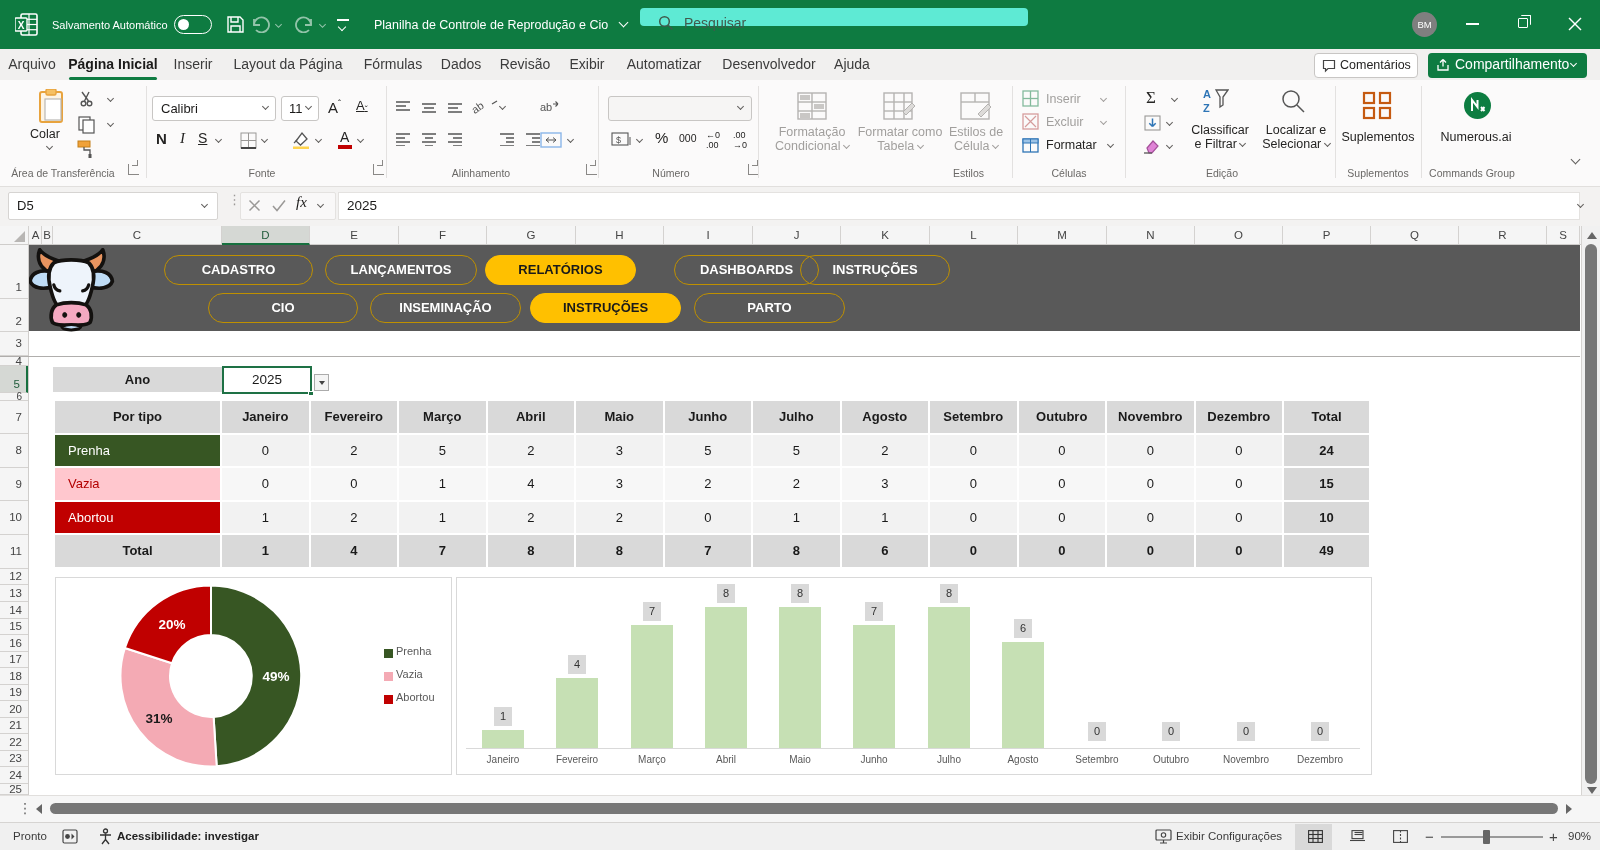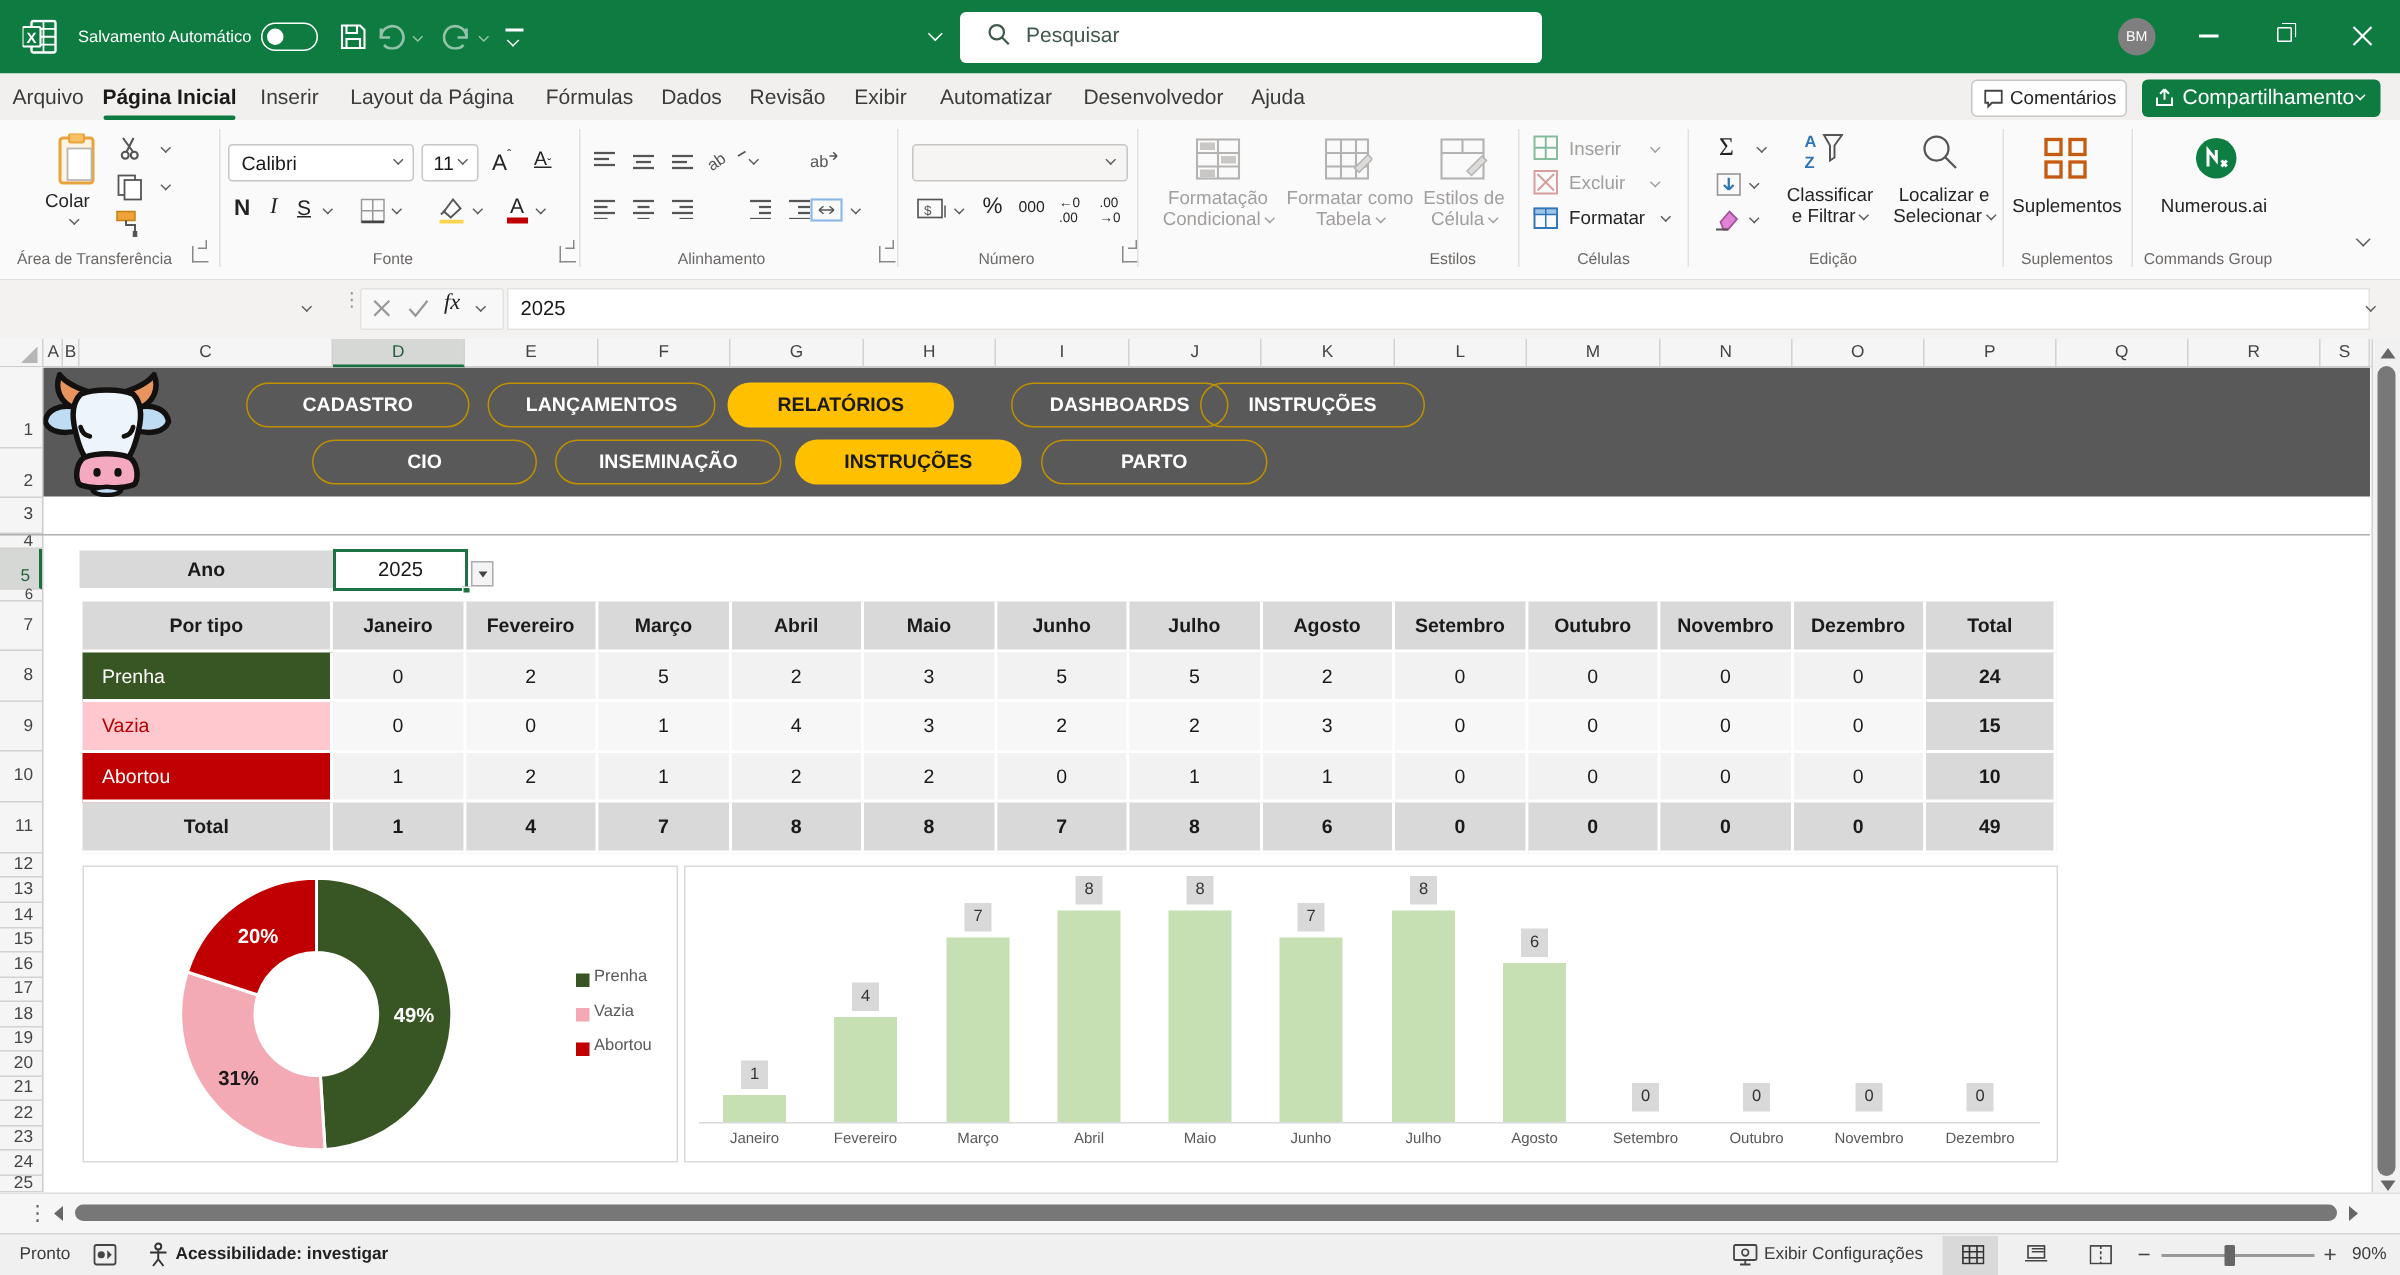--- a/index.html
+++ b/index.html
@@ -84,23 +84,24 @@
   <div class="abs" style="left:276px;top:22px;width:5px;height:5px;border-right:1.3px solid rgba(255,255,255,.55);border-bottom:1.3px solid rgba(255,255,255,.55);transform:rotate(45deg)"></div>
   <svg class="abs" style="left:295px;top:16px;opacity:.55" width="19" height="17" viewBox="0 0 19 17">
     <path d="M16 3 v6 h-6" fill="none" stroke="#fff" stroke-width="1.8"></path>
     <path d="M16 9 a7.5 7.5 0 1 0 -2 5" fill="none" stroke="#fff" stroke-width="1.8"></path>
   </svg>
   <div class="abs" style="left:320px;top:22px;width:5px;height:5px;border-right:1.3px solid rgba(255,255,255,.55);border-bottom:1.3px solid rgba(255,255,255,.55);transform:rotate(45deg)"></div>
 
   <div class="abs" style="left:337px;top:19px;width:12px;height:2px;background:#fff"></div>
   <div class="abs" style="left:339px;top:24px;width:6px;height:6px;border-right:1.5px solid #fff;border-bottom:1.5px solid #fff;transform:rotate(45deg)"></div>
 
+  <div class="abs" style="left:374px;top:0;height:49px;display:flex;align-items:center;font-size:12.5px;">Planilha de Controle de Reprodução e Cio</div>
   <div class="abs" style="left:620px;top:19px;width:7px;height:7px;border-right:1.6px solid #fff;border-bottom:1.6px solid #fff;transform:rotate(45deg)"></div>
 
-  <div class="abs" style="left:640px;top:8px;width:388px;height:34px;background:#ffffff;border-radius:4px;">
+  <div class="abs" style="left:640px;top:8px;width:388px;height:18px;background:#5eead4;border-radius:4px;">
     <svg class="abs" style="left:18px;top:7px" width="16" height="16" viewBox="0 0 16 16">
       <circle cx="6.5" cy="6.5" r="4.8" fill="none" stroke="#3f5a4b" stroke-width="1.5"></circle>
       <line x1="10.2" y1="10.2" x2="14.5" y2="14.5" stroke="#3f5a4b" stroke-width="1.5"></line>
     </svg>
     <div class="abs" style="left:44px;top:0;height:29px;display:flex;align-items:center;font-size:14px;color:#41594c;">Pesquisar</div>
   </div>
 
   <div class="abs" style="left:1412px;top:12px;width:25px;height:25px;border-radius:50%;background:#7f7f7f;color:#fff;font-size:9.5px;display:flex;align-items:center;justify-content:center;">BM</div>
 
   <div class="abs" style="left:1466px;top:23px;width:13px;height:1.6px;background:#fff"></div>
@@ -360,20 +361,21 @@
 
   <svg class="abs" style="left:1463px;top:11px" width="29" height="29" viewBox="0 0 29 29">
     <circle cx="14.5" cy="14.5" r="13.5" fill="#0d7d41"></circle>
     <path d="M9 20 V9 l5.5 7 V9 M18 16 l3.5 4 M18 20 l3.5 -4" stroke="#fff" stroke-width="2" fill="none"></path>
   </svg>
   <div class="ribtxt" style="left:1432px;top:50px;width:88px;text-align:center;">Numerous.ai</div>
   <div class="glabel" style="left:1472px;">Commands Group</div>
   <div class="chev" style="left:1572px;top:76px;"></div>
 </div>
 <div class="abs" id="fbar">
+  <div class="abs" style="left:8px;top:5px;width:210px;height:28px;background:#fff;border:1px solid #d6d4d2;border-radius:2px;font-size:13px;color:#1b1a19;line-height:26px;padding-left:8px;">D5</div>
   <div class="chevs" style="left:202px;top:15px;"></div>
   <div class="abs" style="left:228px;top:9px;width:3px;height:20px;color:#9a9896;font-size:13px;line-height:7px;">⋮</div>
   <div class="abs" style="left:240px;top:5px;width:96px;height:28px;background:#f9f8f8;border:1px solid #e4e2e0;border-radius:2px;"></div>
   <svg class="abs" style="left:248px;top:12px" width="13" height="13" viewBox="0 0 13 13">
       <path d="M1.5 1.5 L11.5 11.5 M11.5 1.5 L1.5 11.5" stroke="#9a9896" stroke-width="1.5"></path>
     </svg>
   <svg class="abs" style="left:272px;top:12px" width="14" height="13" viewBox="0 0 14 13">
       <path d="M1 7 L5 11.5 L13 1.5" stroke="#9a9896" stroke-width="1.5" fill="none"></path>
     </svg>
   <div class="abs" style="left:296px;top:7px;font-size:15px;font-style:italic;font-family:'Liberation Serif',serif;color:#1b1a19;">fx</div>

